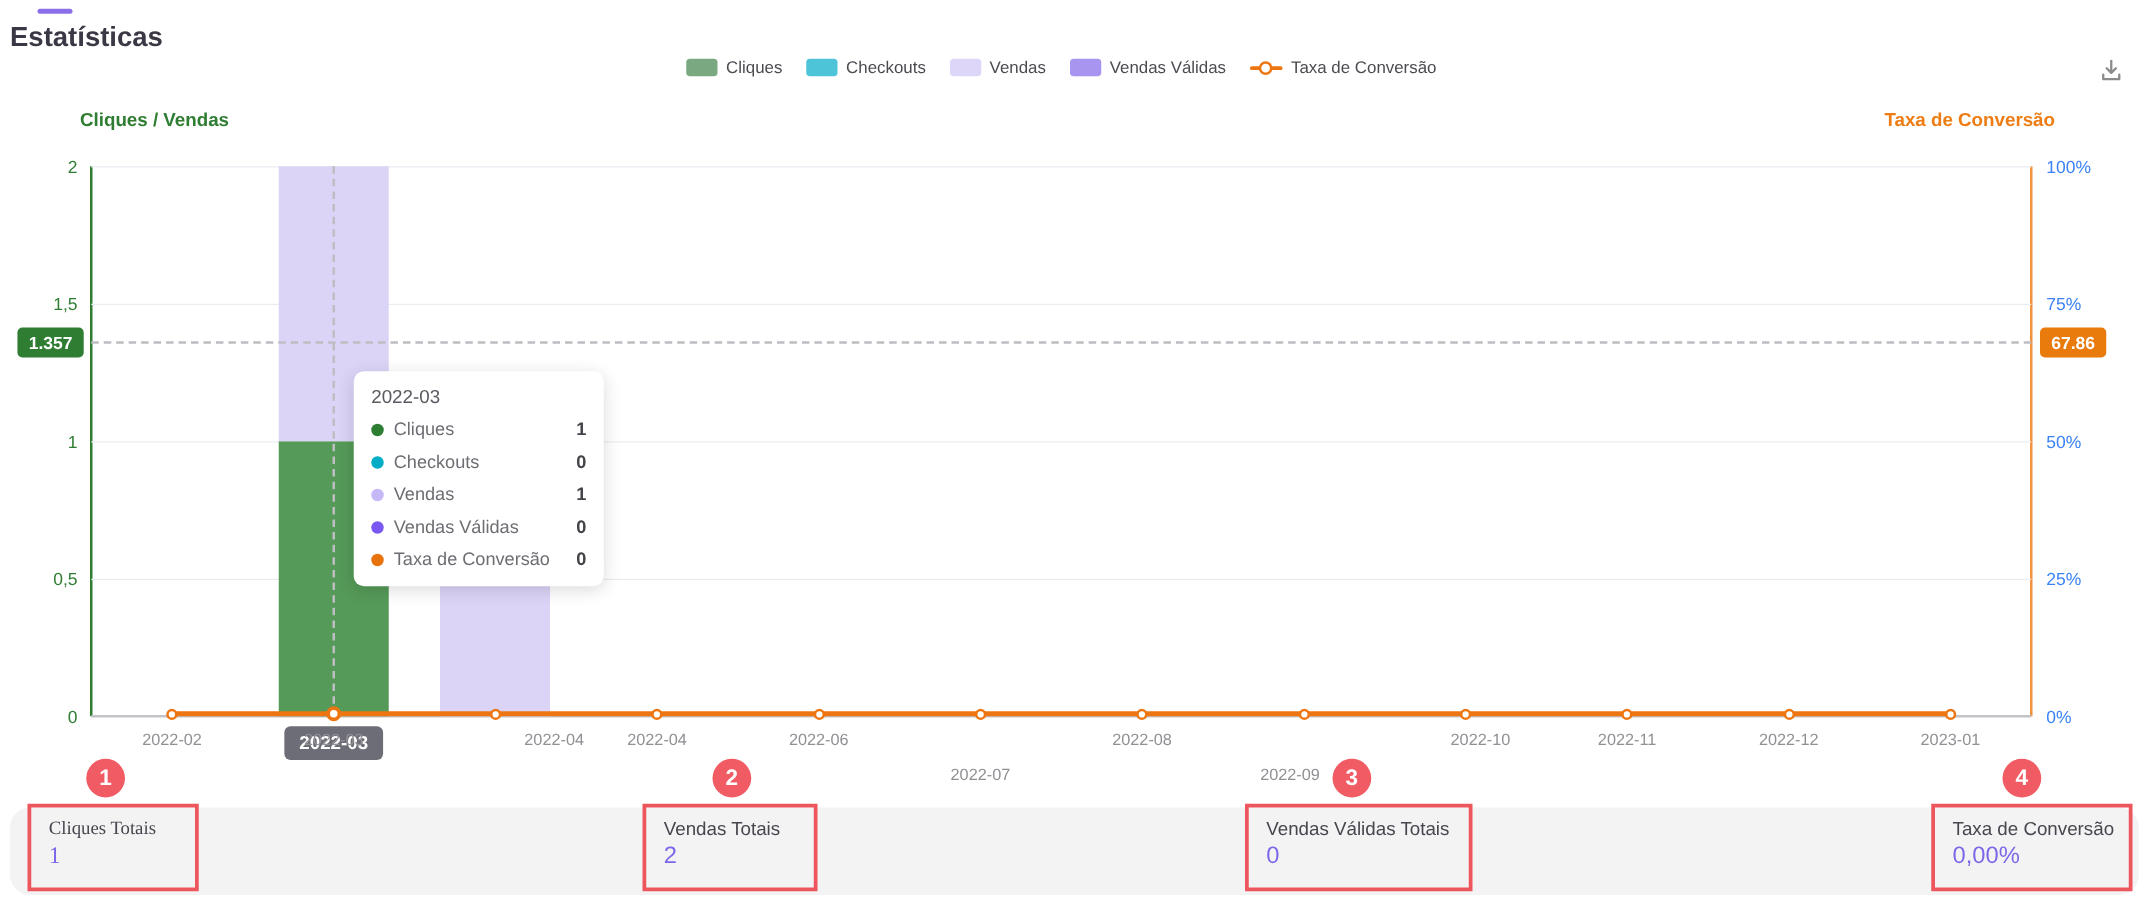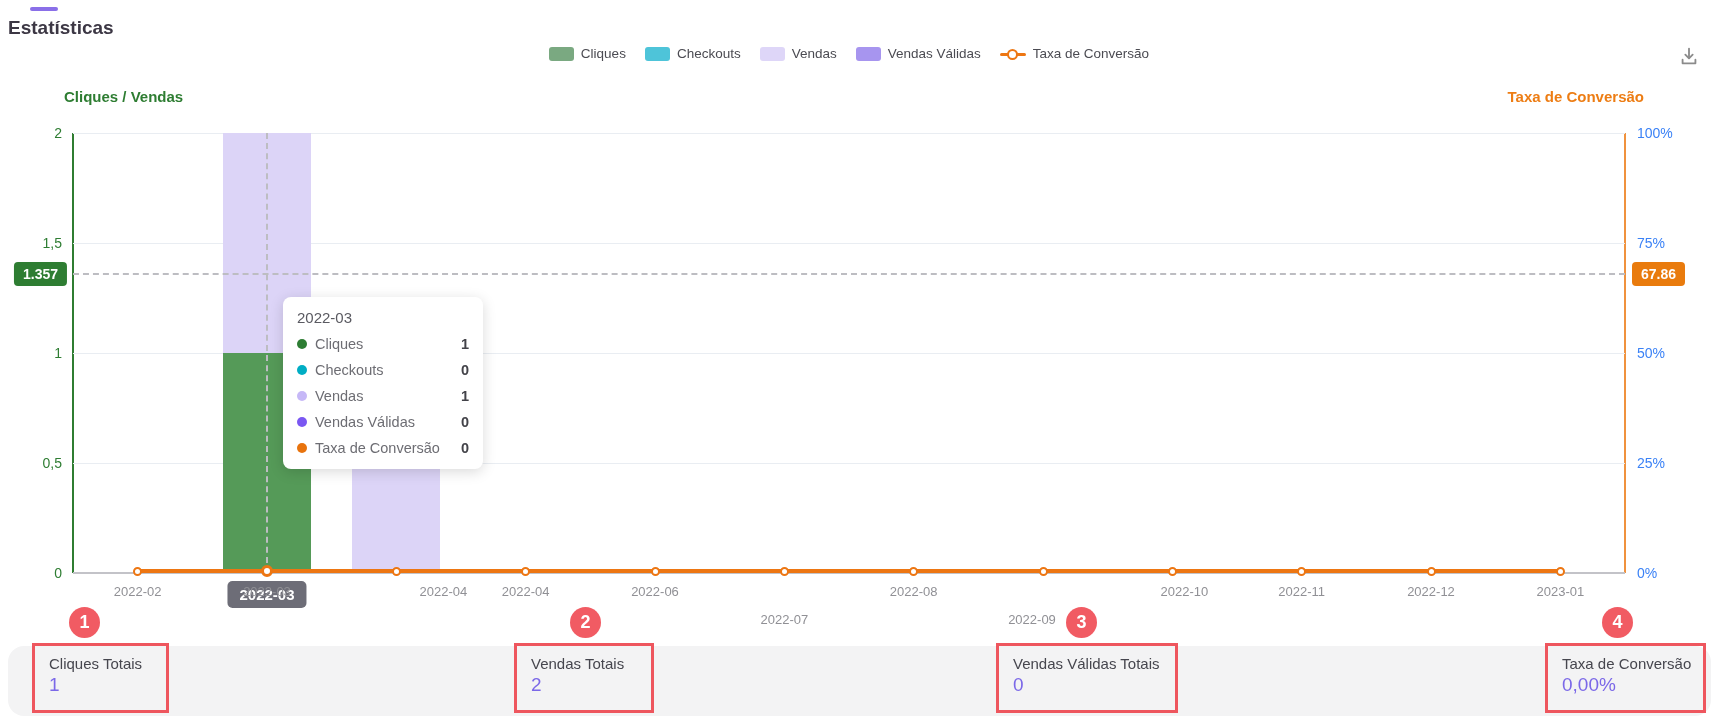--- a/index.html
+++ b/index.html
@@ -1,19 +1,19 @@
 <!DOCTYPE html>
 <html><head>
 <meta charset="utf-8">
 <style>
   html,body{margin:0;padding:0;background:#fff;}
   .app{position:relative;width:1721px;height:726px;background:#fff;
        font-family:"Liberation Sans",sans-serif;overflow:hidden;color:#3c3744;}
   .tab-dash{position:absolute;left:30px;top:7px;width:28px;height:4px;border-radius:2px;background:#8a6fe8;}
-  .page-title{position:absolute;left:8px;top:17px;font-size:19px;font-weight:600;color:#3c3744;}
+  .page-title{position:absolute;left:8px;top:17px;font-size:22px;font-weight:600;color:#3c3744;}
   .legend{position:absolute;left:73px;top:46px;width:1552px;display:flex;justify-content:center;align-items:center;gap:19px;}
   .legend-item{display:flex;align-items:center;gap:7px;font-size:13.5px;color:#4b4b52;cursor:pointer;}
   .legend-box{width:25px;height:14px;border-radius:3px;}
   .legend-line{position:relative;width:26px;height:14px;}
   .legend-line .l{position:absolute;left:0;right:0;top:6px;height:3px;background:#ed7612;border-radius:2px;}
   .legend-line .r{position:absolute;left:7px;top:2px;width:7px;height:7px;background:#fff;border:2.5px solid #ed7612;border-radius:50%;}
   .dl-btn{position:absolute;left:1672px;top:42px;width:34px;height:30px;background:none;border:none;cursor:pointer;padding:0;}
   .axis-title{position:absolute;top:88px;font-size:15px;font-weight:600;}
   .axis-title.left{left:64px;color:#2e7d32;}
   .axis-title.right{right:77px;color:#ed7d14;}
@@ -174,21 +174,21 @@
     <div class="xtick" style="left: 396.333px; margin-left: 47px;">2022-04</div>
     <div class="xtick" style="left: 525.667px;">2022-04</div>
     <div class="xtick" style="left: 655px;">2022-06</div>
     <div class="xtick" style="left: 784.333px; margin-top: 28px;">2022-07</div>
     <div class="xtick" style="left: 913.667px;">2022-08</div>
     <div class="xtick" style="left: 1032px; margin-top: 28px;">2022-09</div>
     <div class="xtick" style="left: 1172.33px; margin-left: 12px;">2022-10</div>
     <div class="xtick" style="left: 1301.67px;">2022-11</div>
     <div class="xtick" style="left: 1431px;">2022-12</div>
     <div class="xtick" style="left: 1560.33px;">2023-01</div>
-    <div class="card" style="left: 32px; width: 131px;">
+    <div class="card" style="left: 22px; width: 131px; font-family: Liberation Serif, serif;">
       <div class="card-label">Cliques Totais</div>
       <div class="card-value">1</div>
     </div>
     <div class="badge" style="left: 69px;">1</div>
     <div class="card" style="left: 514px; width: 134px;">
       <div class="card-label">Vendas Totais</div>
       <div class="card-value">2</div>
     </div>
     <div class="badge" style="left: 570px;">2</div>
     <div class="card" style="left: 996px; width: 176px;">

